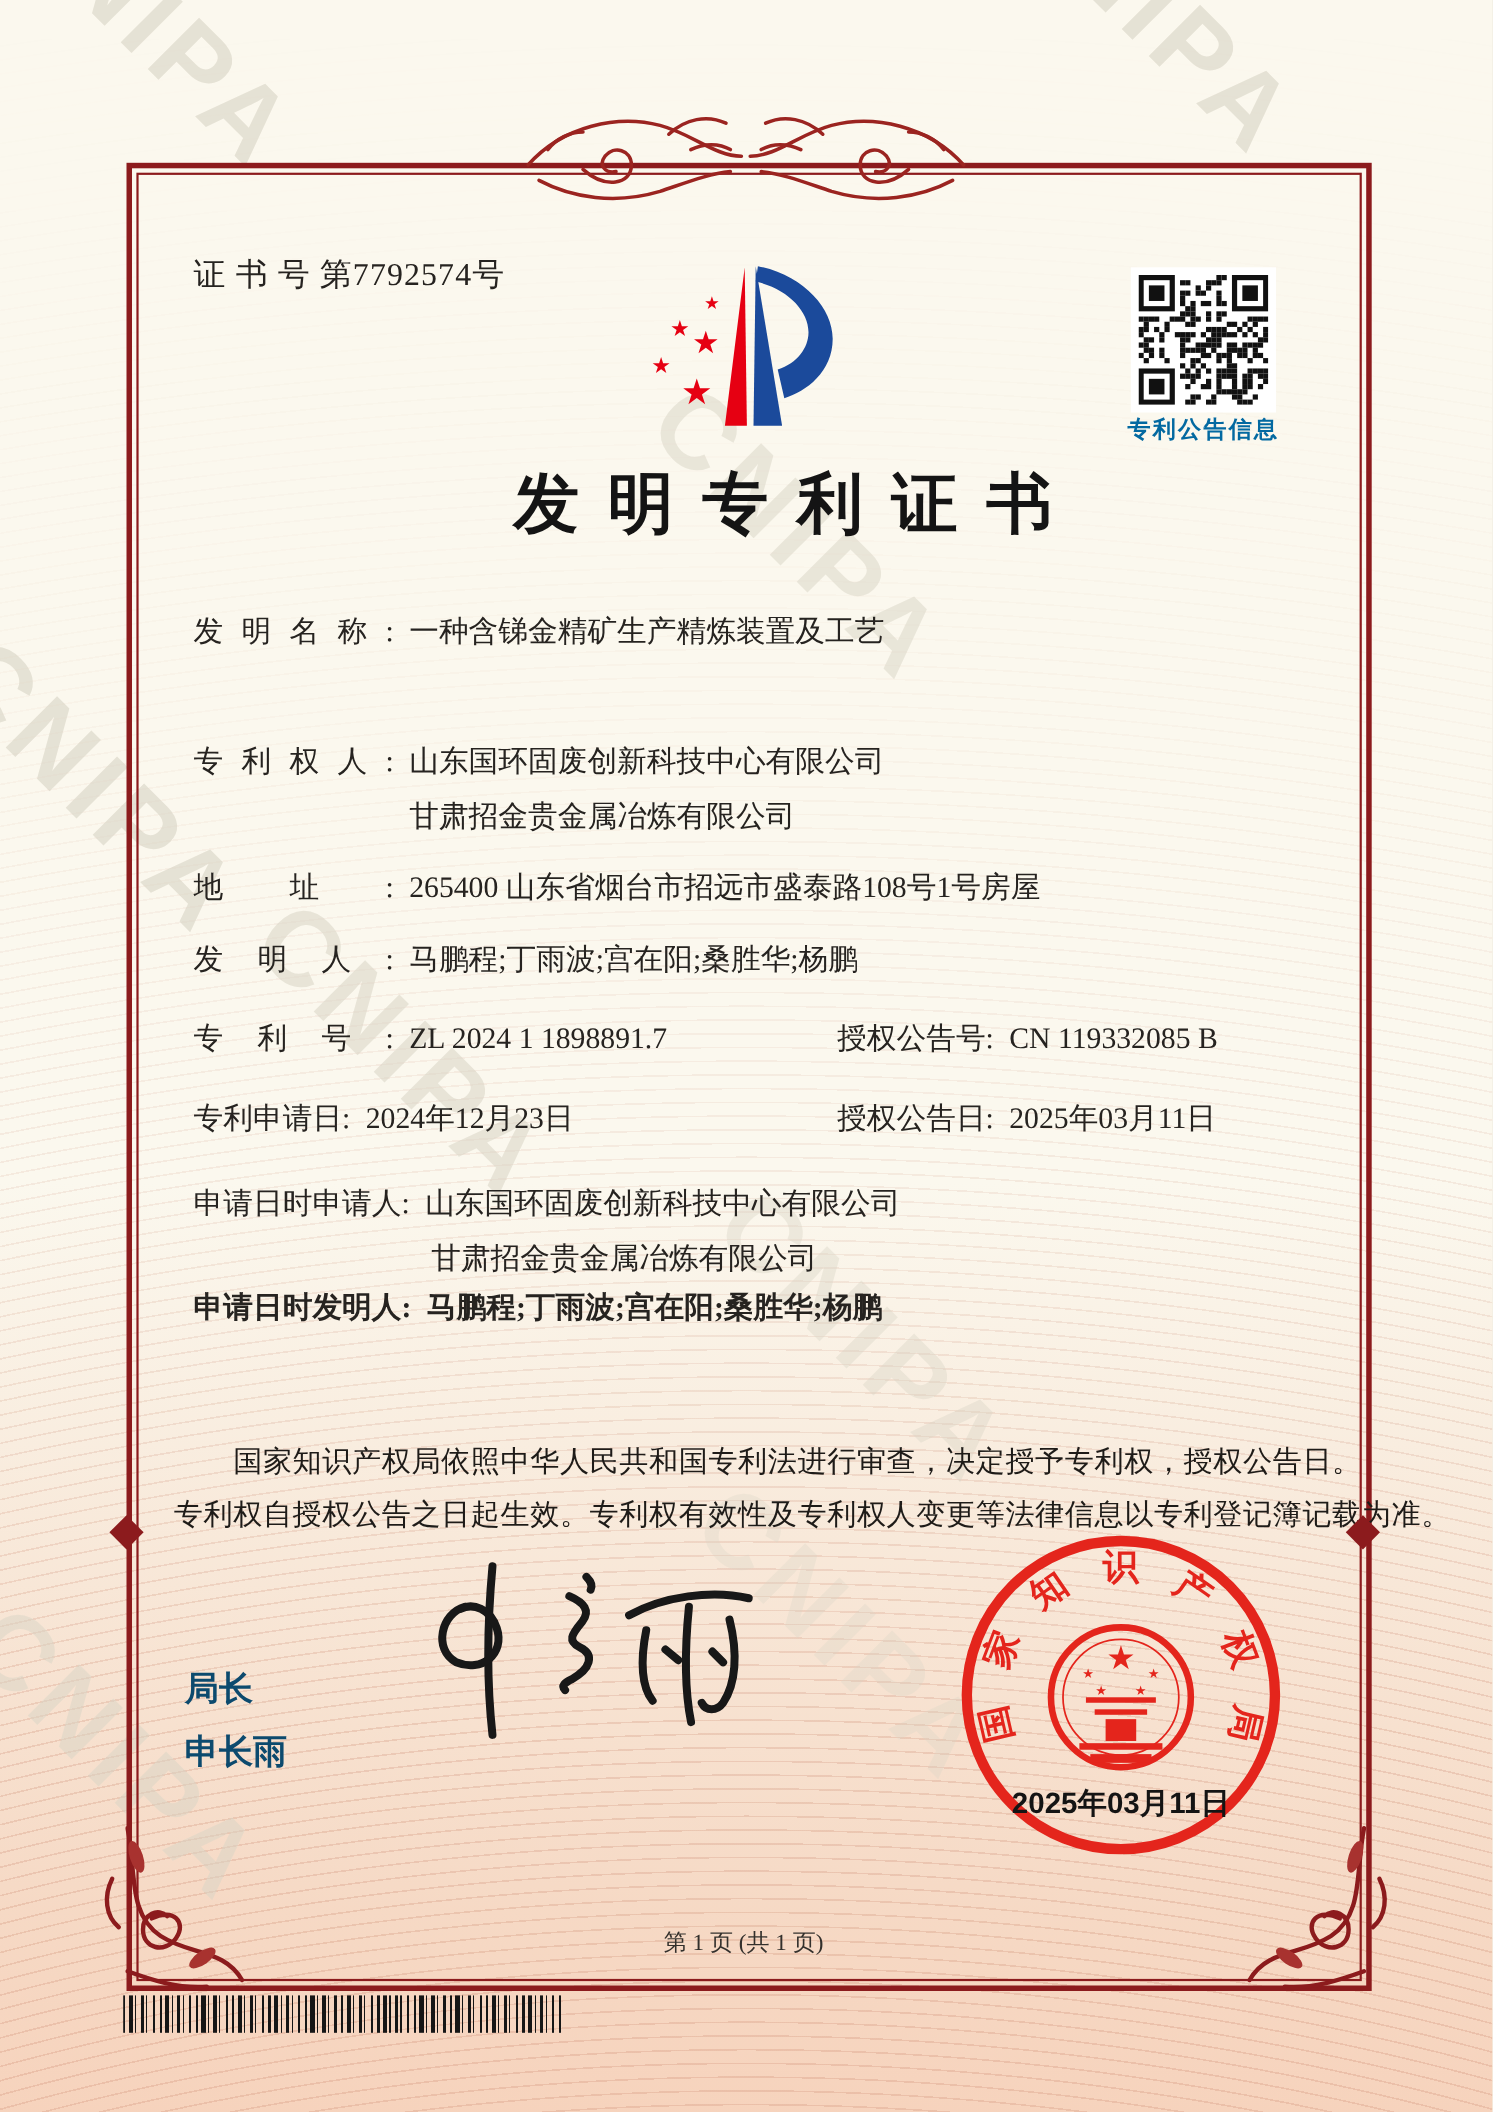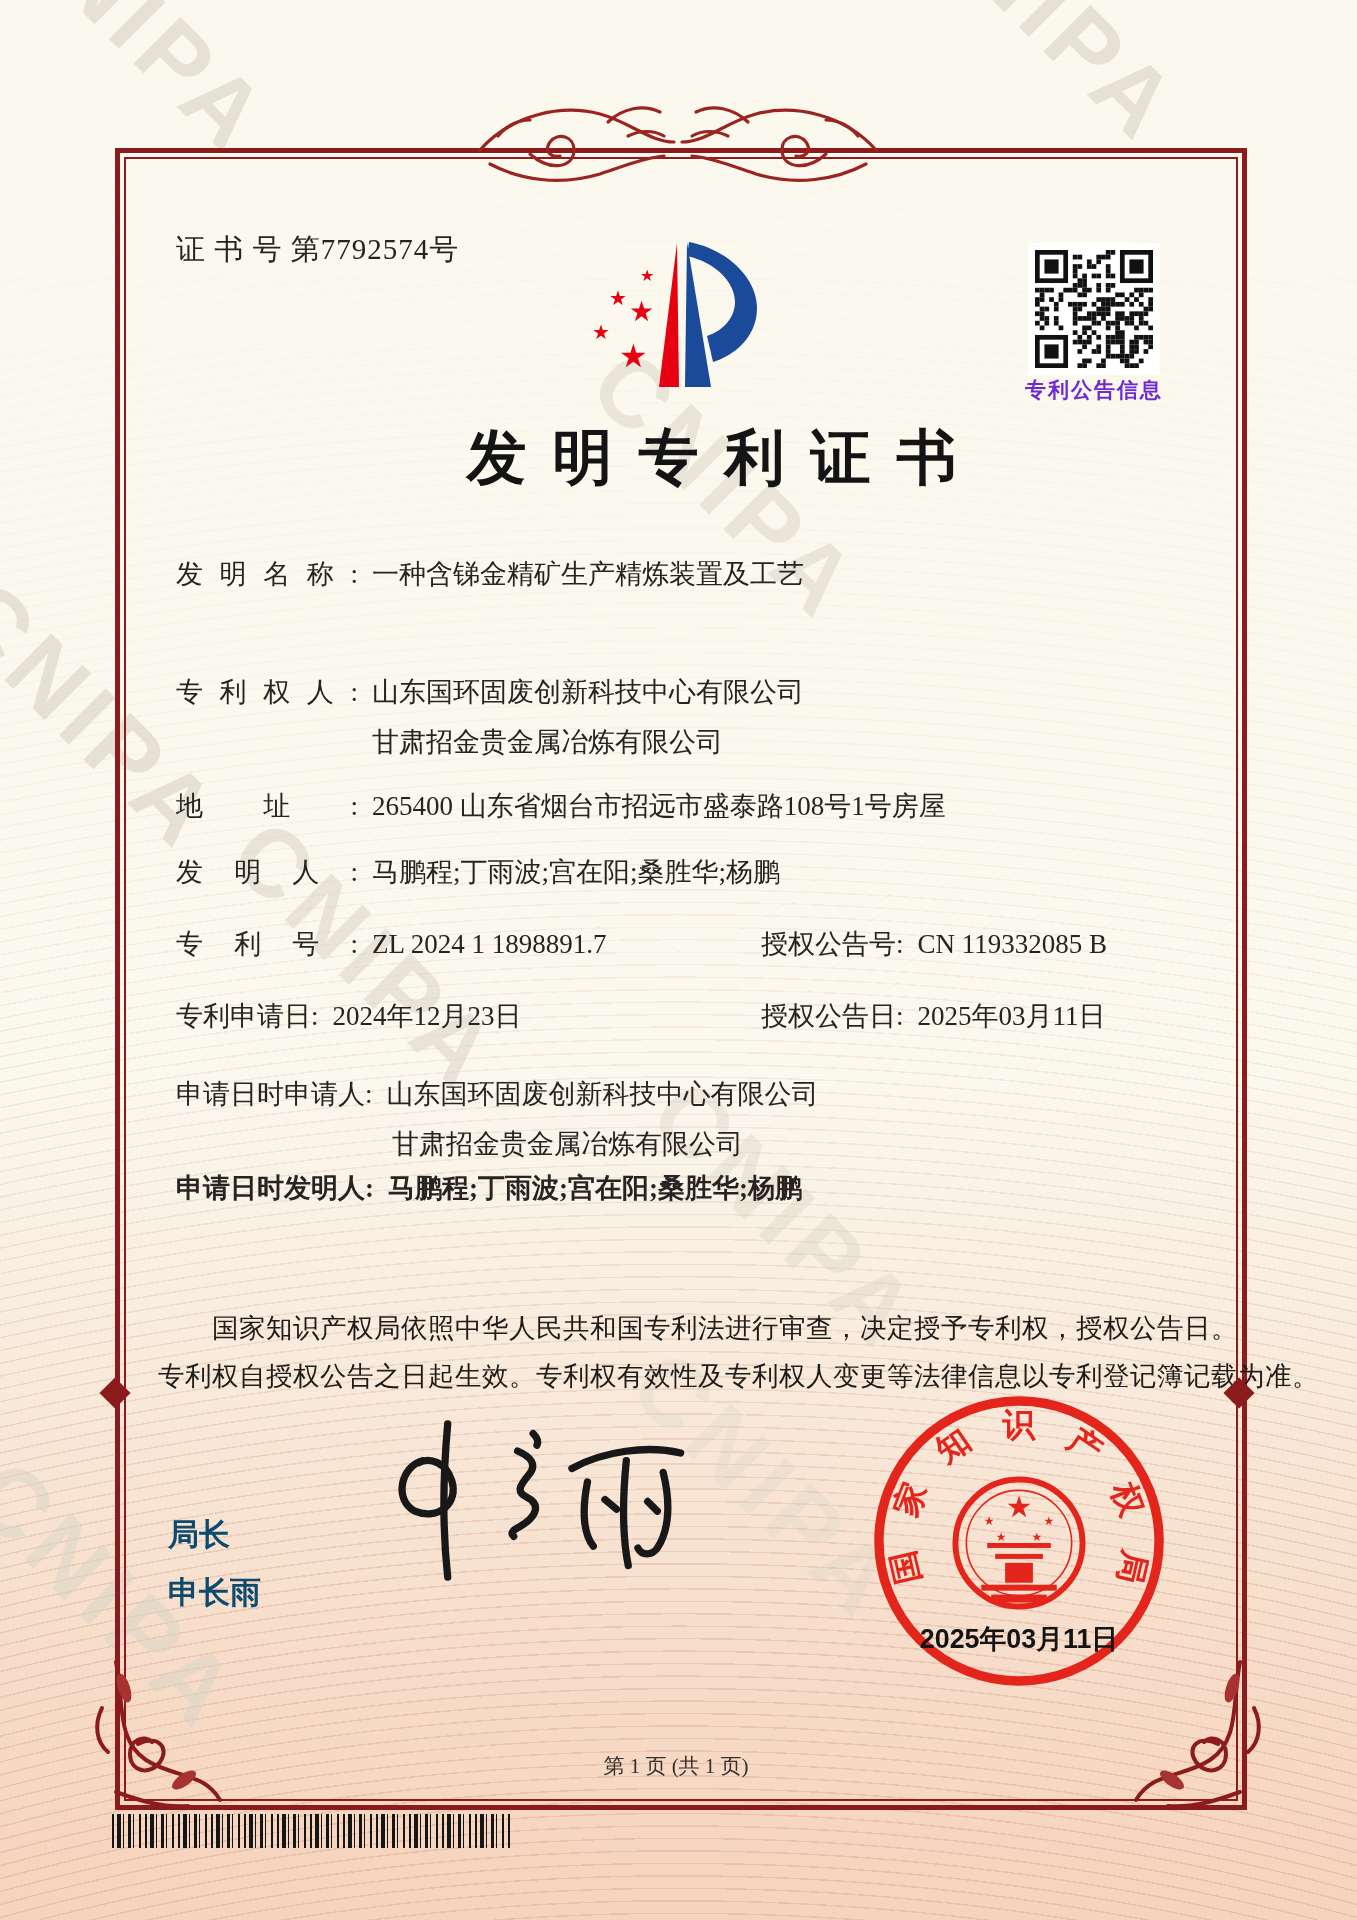--- a/index.html
+++ b/index.html
@@ -20,21 +20,21 @@
   .frame::after{content:"";position:absolute;inset:4px;border:2px solid #8c1b1d;}
 
   .content{position:absolute;inset:0;z-index:3;color:#262320;}
 
   .certno{position:absolute;left:176px;top:230px;font-size:29px;white-space:pre;letter-spacing:1px;}
 
   .lstar{position:absolute;color:#e60012;line-height:1;z-index:4;font-family:"DejaVu Sans",sans-serif;}
   .logo-wedges{position:absolute;left:655px;top:240px;z-index:4;}
 
   .qrbox{position:absolute;left:1028px;top:243px;width:132px;height:132px;background:#fff;display:flex;align-items:center;justify-content:center;}
-  .qrcaption{position:absolute;left:1008px;top:376px;width:172px;text-align:center;font-size:21px;font-weight:700;color:#6d28d9;letter-spacing:2px;}
+  .qrcaption{position:absolute;left:1008px;top:376px;width:172px;text-align:center;font-size:21px;font-weight:700;color:#0369a1;letter-spacing:2px;}
 
   .title{position:absolute;left:115px;top:418px;width:1193px;text-align:center;font-size:60px;font-weight:700;letter-spacing:26px;text-indent:26px;color:#141414;}
 
   .row{position:absolute;left:176px;display:flex;font-size:27px;line-height:1.25;white-space:nowrap;}
   .lbl{flex:0 0 auto;}
   .lj{width:182px;text-align-last:justify;}
   .val{margin-left:14px;}
   .cont{position:absolute;left:372px;font-size:27px;white-space:nowrap;}
   .rc{position:absolute;left:585px;display:flex;}
 

